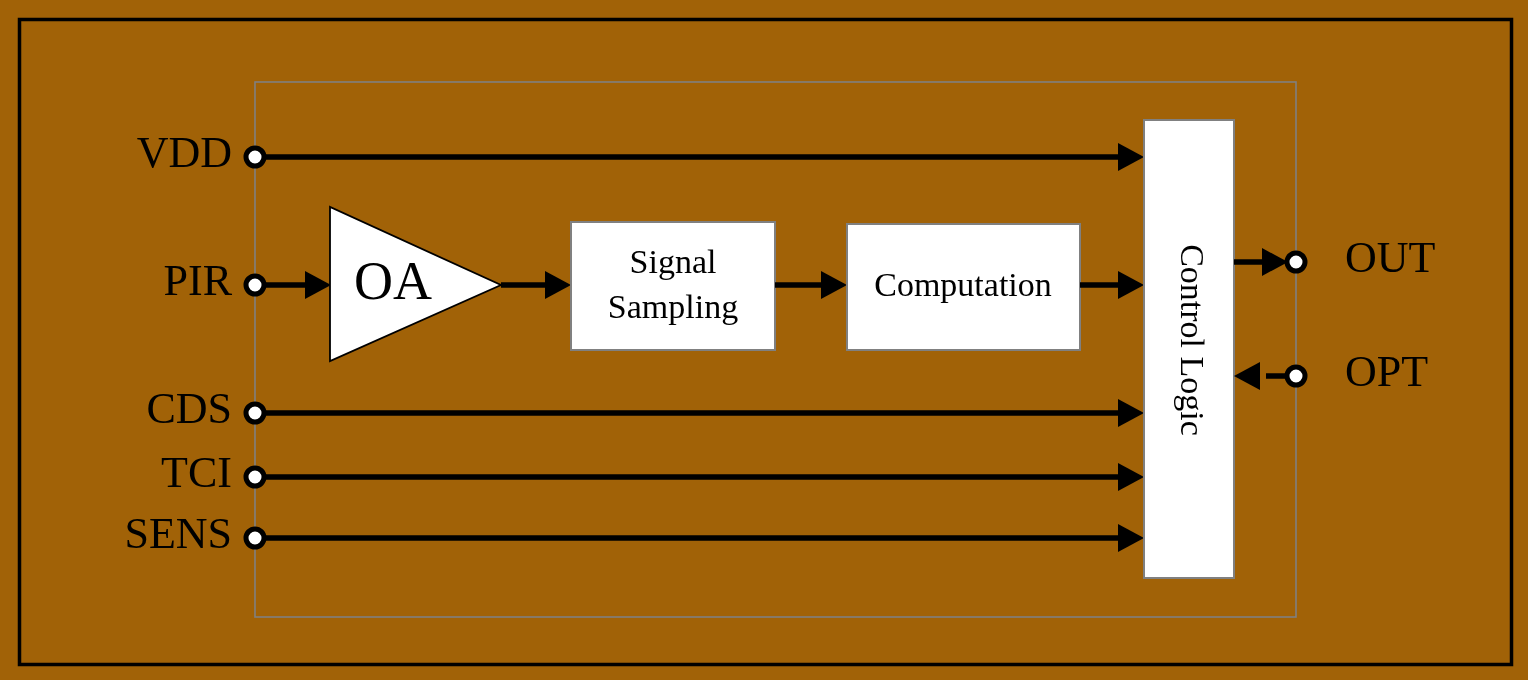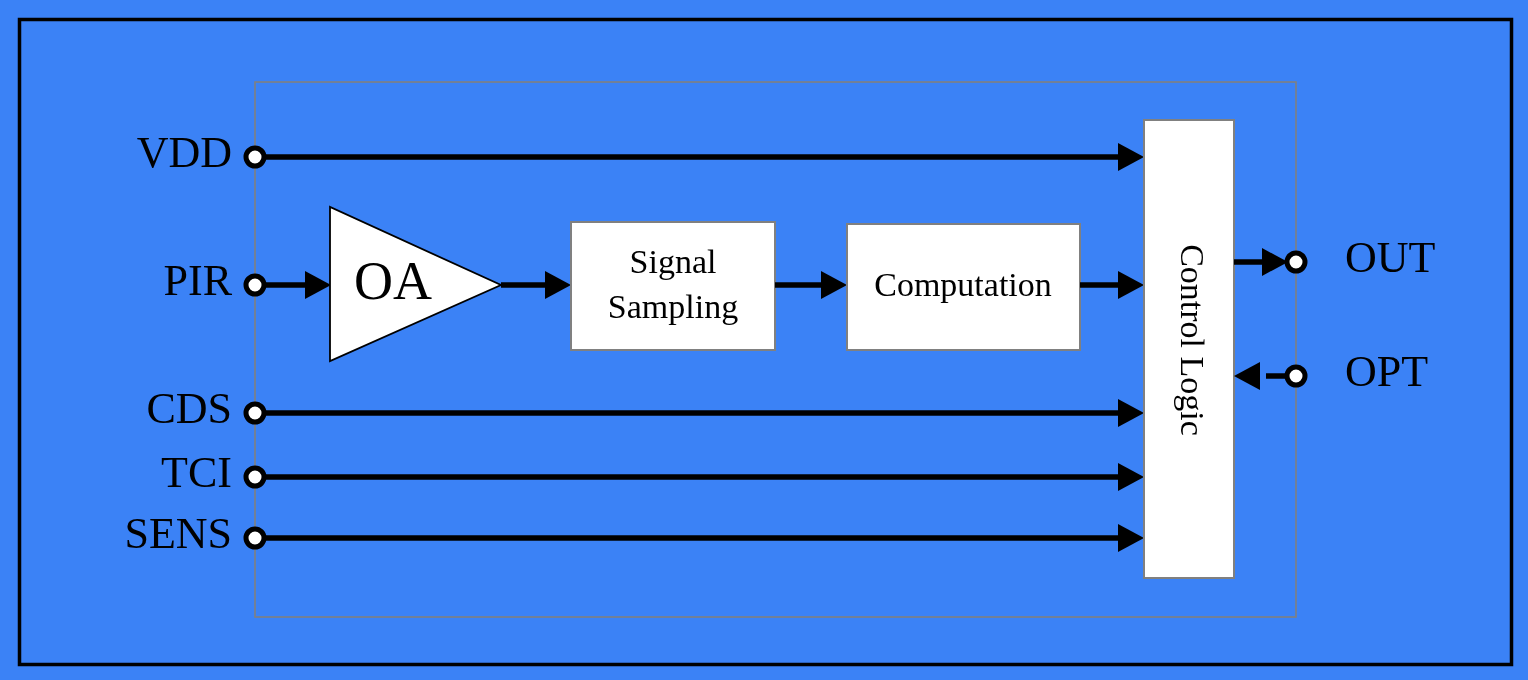--- a/index.html
+++ b/index.html
@@ -11,21 +11,21 @@
   body {
     width: 1528px;
     height: 680px;
     font-family: "Liberation Serif", "DejaVu Serif", serif;
     overflow: hidden;
   }
   #diagram-root {
     position: relative;
     width: 1528px;
     height: 680px;
-    background: #3b82f6;
+    background: #a16207;
   }
   svg#block-diagram {
     display: block;
     width: 1528px;
     height: 680px;
   }
   .outer-frame {
     fill: none;
     stroke: #000000;
     stroke-width: 3.5;

